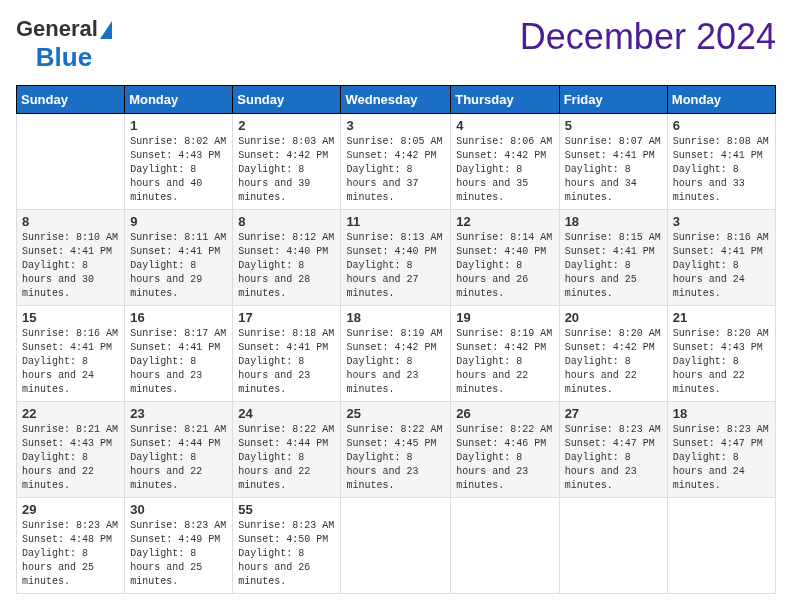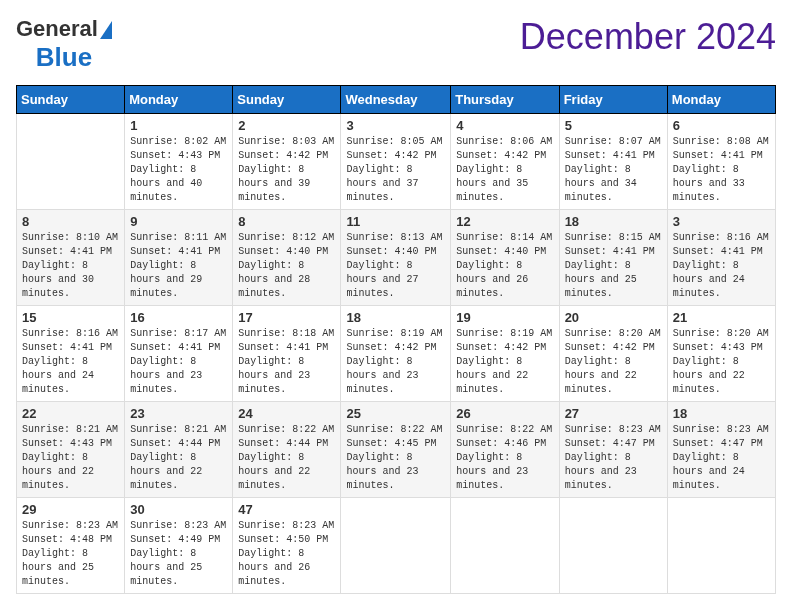--- a/index.html
+++ b/index.html
@@ -242,21 +242,21 @@
       <tr>
         <td>
           <span class="day-num">29</span>
           <div class="cell-content">Sunrise: 8:23 AM<br>Sunset: 4:48 PM<br>Daylight: 8 hours and 25 minutes.</div>
         </td>
         <td>
           <span class="day-num">30</span>
           <div class="cell-content">Sunrise: 8:23 AM<br>Sunset: 4:49 PM<br>Daylight: 8 hours and 25 minutes.</div>
         </td>
         <td>
-          <span class="day-num">47</span>
+          <span class="day-num">55</span>
           <div class="cell-content">Sunrise: 8:23 AM<br>Sunset: 4:50 PM<br>Daylight: 8 hours and 26 minutes.</div>
         </td>
         <td class="empty-cell"></td>
         <td class="empty-cell"></td>
         <td class="empty-cell"></td>
         <td class="empty-cell"></td>
       </tr>
     </tbody>
 </table>
 

